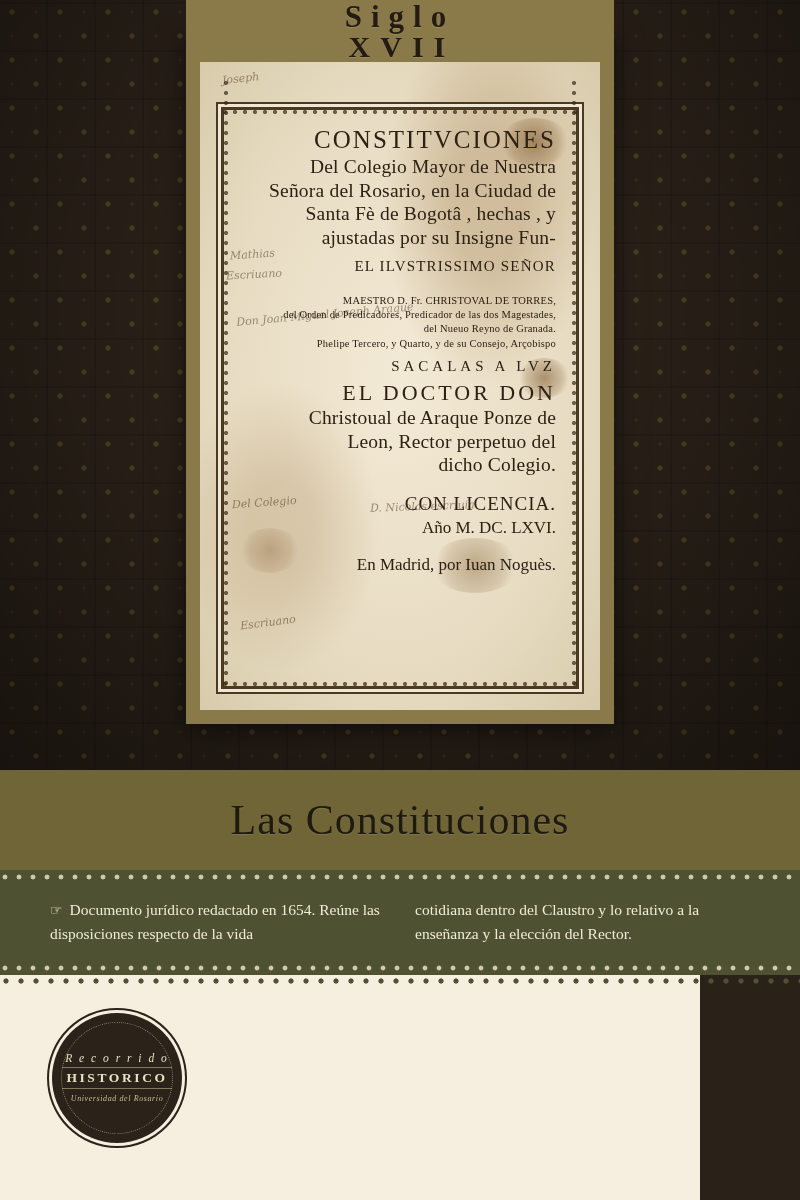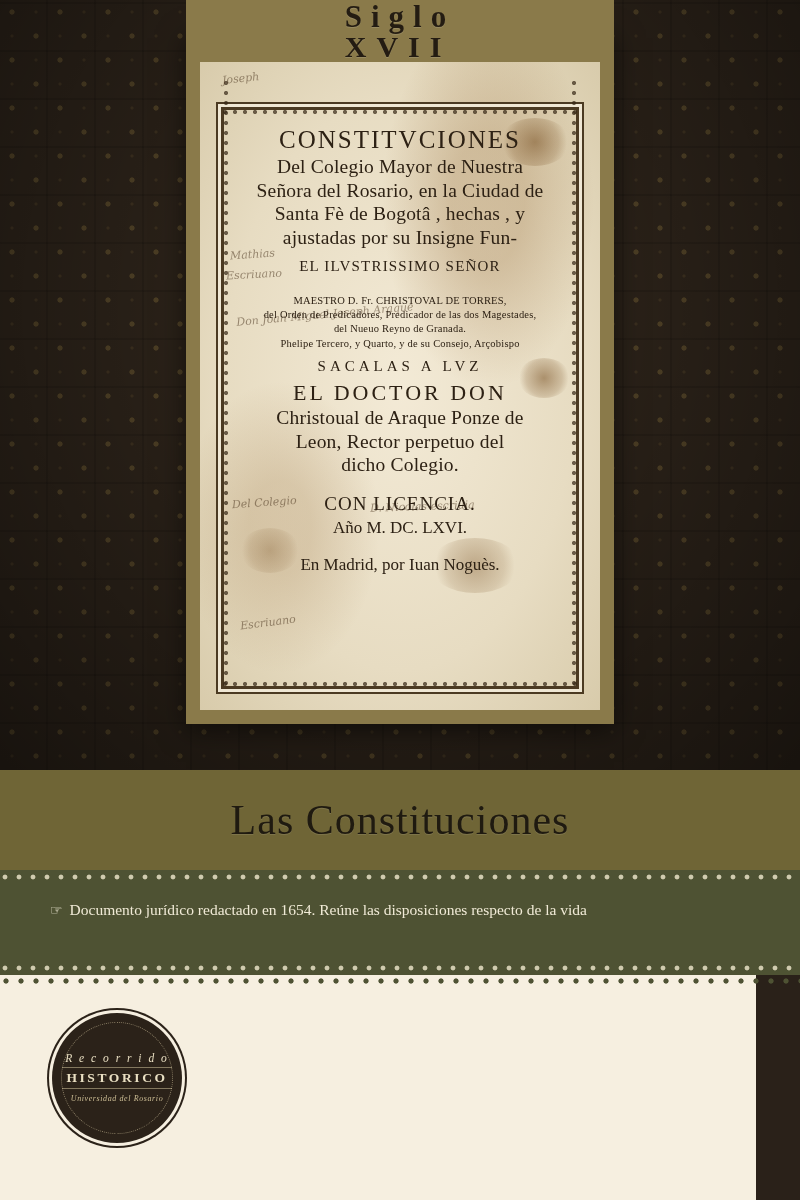--- a/index.html
+++ b/index.html
@@ -44,21 +44,21 @@
     display:flex;align-items:center;justify-content:center;
     z-index:5;
   }
   .century-banner .c-text{
     color:#241c12;
     font-family:"Liberation Serif", serif;
     font-weight:bold;
     font-size:31px;
     letter-spacing:9px;
     line-height:1.0;
-    text-align:left;
+    text-align:right;
     text-shadow:0 1px 0 rgba(255,255,255,.12);
   }
   .century-banner .c-text span{display:block;}
   .century-banner .c-text .l2{font-size:30px;letter-spacing:10px;}
 
   
   .frame{
     position:absolute;left:186px;top:32px;width:428px;height:692px;
     background:#8a7a4a;
     box-shadow:0 6px 26px rgba(0,0,0,.55);
@@ -92,21 +92,21 @@
   .doc-band-t{top:48px;} .doc-band-b{bottom:20px;}
   .doc-band-l,.doc-band-r{
     position:absolute;top:20px;bottom:20px;width:12px;
     background-image:radial-gradient(circle at 6px 5px, rgba(55,40,22,.7) 1.7px, rgba(55,40,22,0) 2.4px);
     background-size:12px 10px;
   }
   .doc-band-l{left:20px;} .doc-band-r{right:20px;}
 
   .doc-text{
     position:absolute;left:44px;right:44px;top:62px;bottom:30px;
-    text-align:center;
+    text-align:right;
     font-family:"Liberation Serif", serif;
     color:#2d2114;
   }
   .l-title{font-size:25px;letter-spacing:2.0px;line-height:1.15;margin-top:6px;}
   .l-big{font-size:19.5px;line-height:1.22;letter-spacing:.2px;}
   .l-caps{font-size:15px;letter-spacing:1.2px;margin-top:8px;}
   .l-small{font-size:10.5px;letter-spacing:.2px;line-height:1.26;margin-top:19px;}
   .l-sacalas{font-size:15px;letter-spacing:4px;margin-top:8px;}
   .l-doctor{font-size:22px;letter-spacing:3px;margin-top:5px;}
   .l-lic{font-size:19px;letter-spacing:1px;margin-top:16px;}
@@ -150,21 +150,21 @@
   .desc-dots-top{top:2px;} .desc-dots-bottom{bottom:2px;}
   .desc-cols{
     position:absolute;left:50px;right:50px;top:28px;
     display:flex;gap:30px;font-family:Liberation Serif, serif;
   }
   .desc-col{flex:1;color:#f0ead6;font-size:15.5px;line-height:1.55;}
   .hand-icon{margin-right:7px;font-size:14px;}
 
   
   .bottom-area{
-    position:absolute;left:0;top:975px;width:756px;height:225px;
+    position:absolute;left:0;top:975px;width:700px;height:225px;
     background:#f6efe0;
   }
   .bottom-dots{
     position:absolute;left:0;top:0;width:800px;height:12px;
     background-image:radial-gradient(circle at 6px 6px, #4e5233 2.2px, rgba(78,82,51,0) 3.0px);
     background-size:15px 12px;
   }
   .seal{
     position:absolute;left:52px;top:38px;width:130px;height:130px;
     border-radius:50%;
@@ -255,20 +255,23 @@
     <div class="t">Las Constituciones</div>
   </div>
 
   <div class="desc-band">
     <div class="desc-dots-top"></div>
     <div class="desc-dots-bottom"></div>
     <div class="desc-cols">
       <div class="desc-col">
         <span class="hand-icon">☞</span><span>Documento jurídico redactado en 1654. Reúne las disposiciones respecto de la vida</span>
       </div>
+      <div class="desc-col">
+        <span>cotidiana dentro del Claustro y lo relativo a la enseñanza y la elección del Rector.</span>
+      </div>
     </div>
   </div>
 
   <div class="bottom-area">
     <div class="bottom-dots"></div>
 
     <div class="seal">
       <div class="ring"></div>
       <div class="tick" style="top:4px;left:64px;"></div>
       <div class="tick" style="bottom:4px;left:64px;"></div>

